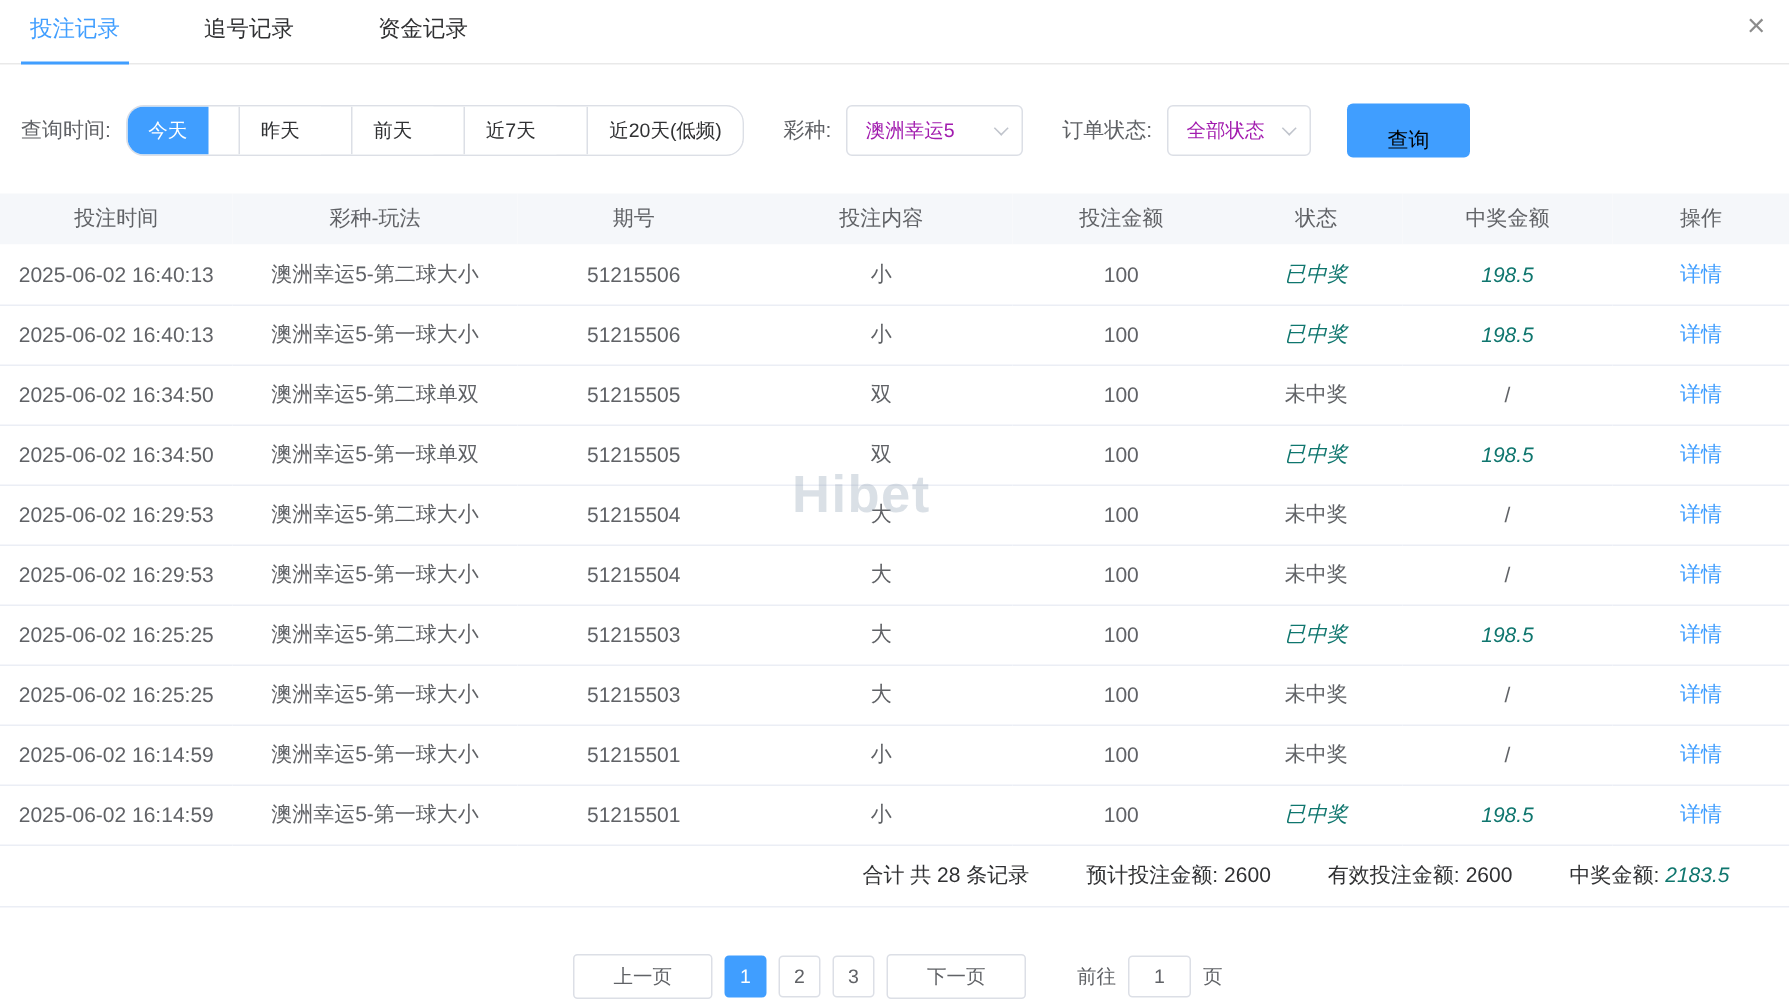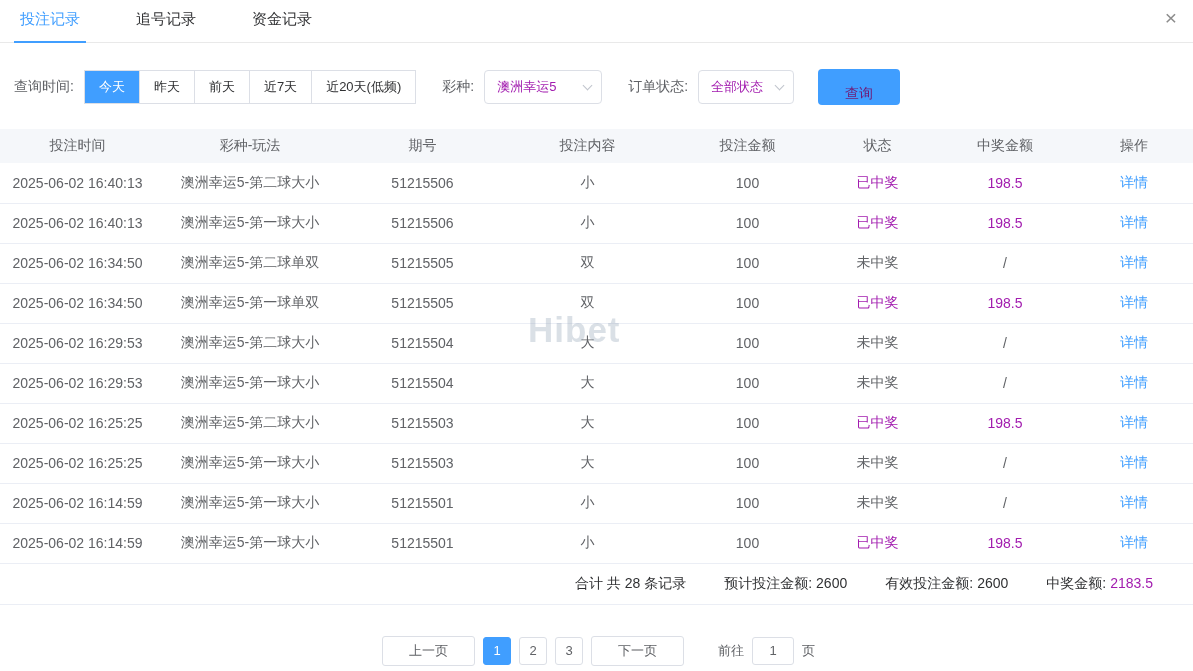--- a/index.html
+++ b/index.html
@@ -10,35 +10,35 @@
   
   .tabbar { display:flex; align-items:flex-end; height:43px; border-bottom:1px solid #e9e9e9; padding-left:14px; position:relative; }
   .tab { font-size:15px; color:#303133; padding:0 6px 13px; margin-right:44px; cursor:pointer; position:relative; }
   .tab.active { color:#409eff;font-family:Liberation Mono, monospace; }
   .tab.active::after { content:""; position:absolute; left:0; right:0; bottom:-1px; height:2px; background:#409eff; }
   .close-btn { position:absolute; top:7px; right:16px; font-size:21px; color:#8c8c8c; cursor:pointer; line-height:1; }
 
   
   .filters { display:flex; align-items:center; margin:26px 0 0 14px; }
   .flabel { font-size:14px; color:#606266; margin-right:10px; white-space:nowrap; }
-  .btn-group { display:flex; border:1px solid #dcdfe6; border-radius:0; overflow:hidden; height:34px; }
+  .btn-group { display:flex; border:1px solid #dcdfe6; border-radius:12px; overflow:hidden; height:34px;gap:20px; }
   .btn-group .opt { padding:0 14px; display:flex; align-items:center; font-size:13px; color:#303133; background:#fff; border-left:1px solid #dcdfe6; cursor:pointer; white-space:nowrap; }
   .btn-group .opt:first-child { border-left:none; }
   .btn-group .opt.active { background:#409eff; color:#fff; }
   .sel-label { margin-left:26px; }
   .select { display:flex; align-items:center; justify-content:space-between; height:34px; border:1px solid #dcdfe6; border-radius:4px; padding:0 10px 0 12px; font-size:13px; color:#a21caf; min-width:118px; cursor:pointer; background:#fff; }
   .select.small { min-width:96px; }
   .chev { width:7px; height:7px; border-right:1.5px solid #c0c4cc; border-bottom:1.5px solid #c0c4cc; transform:rotate(45deg); margin-left:12px; margin-top:-4px; }
-  .search-btn { height:36px; padding:16px 27px; background:#409eff; color:#701a75; border:none; border-radius:4px; font-size:14px; cursor:pointer; margin-left:24px; }
+  .search-btn { height:36px; padding:16px 27px; background:#409eff; color:#000000; border:none; border-radius:4px; font-size:14px; cursor:pointer; margin-left:24px; }
 
   
   table { width:100%; border-collapse:collapse; table-layout:fixed; margin-top:24px; }
   thead th { background:#f5f7fa; height:34px; font-size:14px; font-weight:400; color:#606266; text-align:center; }
   tbody td { height:40px; text-align:center; font-size:14px; color:#606266; border-bottom:1px solid #ebeef5; background:#fff; }
-  .red { color:#a21caf; }
+  .red { color:#0f766e;font-style:italic; }
   .detail-link { color:#409eff; cursor:pointer; font-size:14px; text-decoration:none; }
 
   
   .summary { display:flex; justify-content:flex-end; align-items:center; height:41px; border-bottom:1px solid #ebeef5; font-size:14px; color:#303133; padding-right:40px; }
   .summary .item { margin-left:38px; white-space:nowrap; }
   .summary .val { margin-left:4px; }
 
   
   .pagination { display:flex; justify-content:center; align-items:center; margin-top:31px; font-size:13px; color:#606266; }
   .pg-btn { height:30px; padding:0 26px; border:1px solid #dcdfe6; border-radius:3px; background:#fff; display:flex; align-items:center; cursor:pointer; color:#606266; margin:0 4px; }

